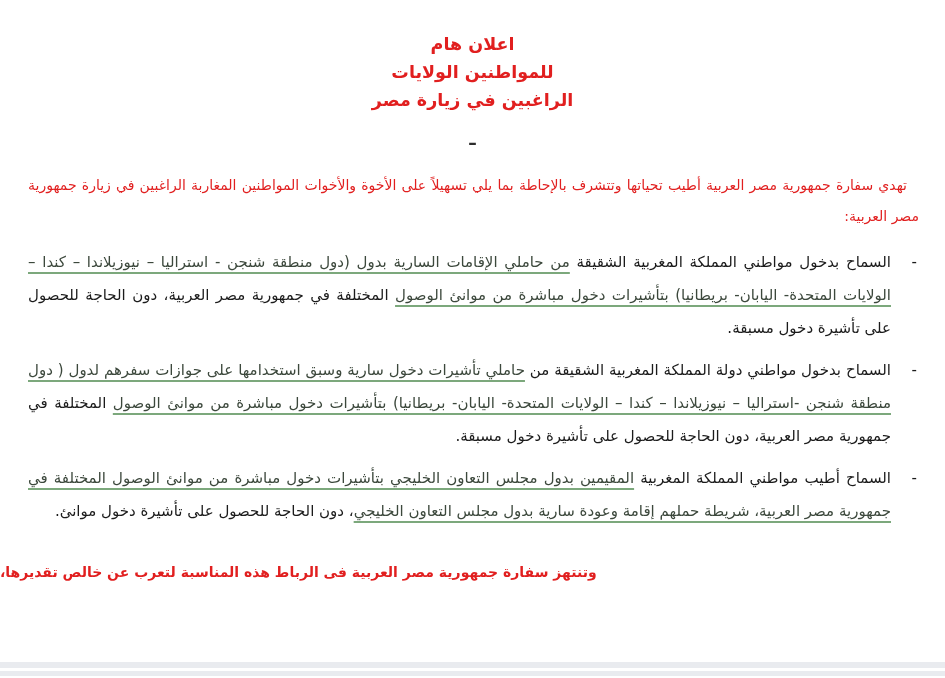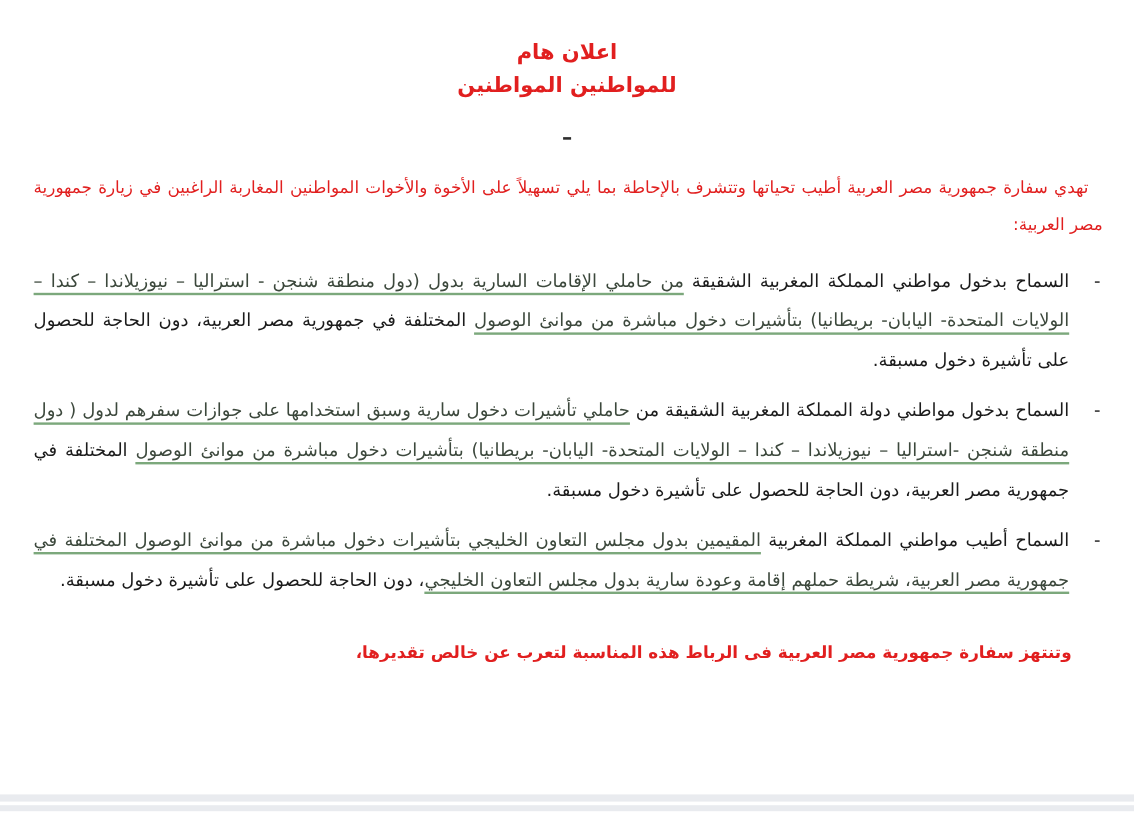--- a/index.html
+++ b/index.html
@@ -56,52 +56,53 @@
   }
   .u {
     color: var(--underline-text, #3c483c);
     text-decoration: underline;
     text-decoration-color: var(--underline-line, #7ca87c);
     text-decoration-thickness: 1.5px;
     text-underline-offset: 5px;
   }
   .closing {
     margin: 36px 52px 0 0;
-    text-align: right;
+    text-align: left;
     color: var(--accent-red, #e11f1f);
     font-weight: bold;
     font-size: 14px;
   }
   .bar {
     position: absolute;
     left: 0;
     right: 0;
     background: var(--footer-bar, #e9ebef);
   }
   .bar1 { bottom: 10px; height: 6px; }
   .bar2 { bottom: 2px;  height: 5px; }
 </style>
 </head>
 <body>
 
 <div class="page">
 
   <div class="title">
     <div>اعلان هام</div>
-    <div>للمواطنين المواطنين</div>
+    <div>للمواطنين الولايات</div>
+    <div>الراغبين في زيارة مصر</div>
   </div>
 
   <div class="title-dash">–</div>
 
   <p class="intro">تهدي سفارة جمهورية مصر العربية أطيب تحياتها وتتشرف بالإحاطة بما يلي تسهيلاً على الأخوة والأخوات المواطنين المغاربة الراغبين في زيارة جمهورية مصر العربية:</p>
 
   <div class="bullets">
       <div class="bullet"><span class="marker">-</span><span><span>السماح بدخول مواطني المملكة المغربية الشقيقة </span><span class="u">من حاملي الإقامات السارية بدول (دول منطقة شنجن - استراليا – نيوزيلاندا – كندا – الولايات المتحدة- اليابان- بريطانيا) بتأشيرات دخول مباشرة من موانئ الوصول</span><span> المختلفة في جمهورية مصر العربية، دون الحاجة للحصول على تأشيرة دخول مسبقة.</span></span></div>
       <div class="bullet"><span class="marker">-</span><span><span>السماح بدخول مواطني دولة المملكة المغربية الشقيقة من </span><span class="u">حاملي تأشيرات دخول سارية وسبق استخدامها على جوازات سفرهم لدول ( دول منطقة شنجن -استراليا – نيوزيلاندا – كندا – الولايات المتحدة- اليابان- بريطانيا) بتأشيرات دخول مباشرة من موانئ الوصول</span><span> المختلفة في جمهورية مصر العربية، دون الحاجة للحصول على تأشيرة دخول مسبقة.</span></span></div>
-      <div class="bullet"><span class="marker">-</span><span><span>السماح أطيب مواطني المملكة المغربية </span><span class="u">المقيمين بدول مجلس التعاون الخليجي بتأشيرات دخول مباشرة من موانئ الوصول المختلفة في جمهورية مصر العربية،  شريطة حملهم إقامة وعودة سارية بدول مجلس التعاون الخليجي</span><span>، دون الحاجة للحصول على تأشيرة دخول مسبقة.</span></span></div>
+      <div class="bullet"><span class="marker">-</span><span><span>السماح أطيب مواطني المملكة المغربية </span><span class="u">المقيمين بدول مجلس التعاون الخليجي بتأشيرات دخول مباشرة من موانئ الوصول المختلفة في جمهورية مصر العربية،  شريطة حملهم إقامة وعودة سارية بدول مجلس التعاون الخليجي</span><span>، دون الحاجة للحصول على تأشيرة دخول موانئ.</span></span></div>
     </div>
 
   <p class="closing">وتنتهز سفارة جمهورية مصر العربية فى الرباط هذه المناسبة لتعرب عن خالص تقديرها،</p>
 
   <div class="bar bar1"></div>
   <div class="bar bar2"></div>
 
 </div>
 
 </body></html>

